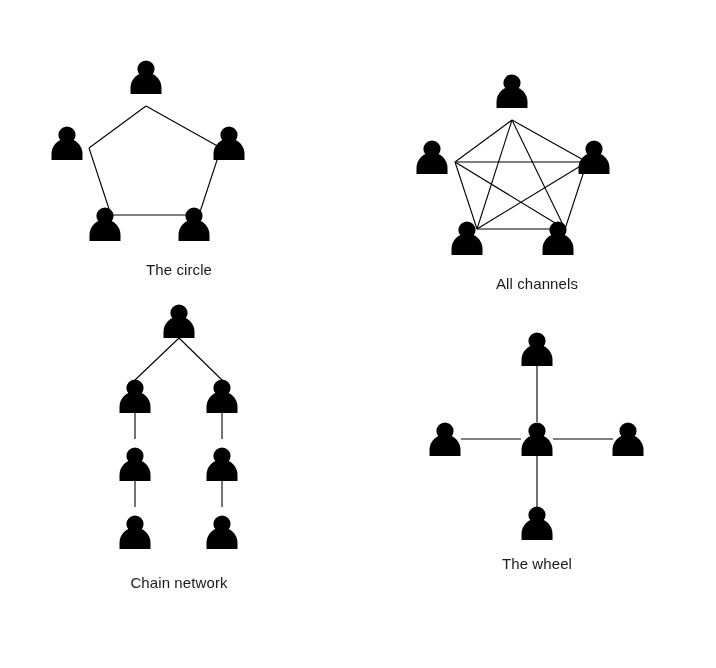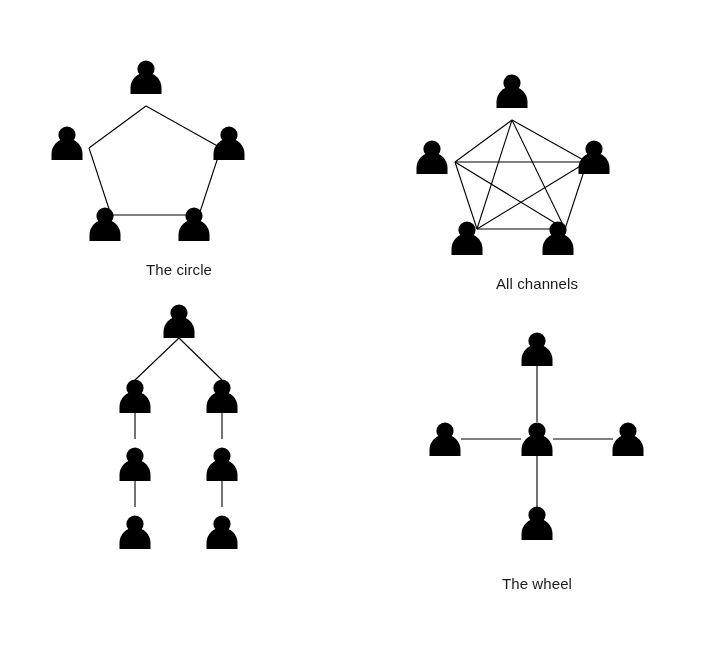--- a/index.html
+++ b/index.html
@@ -41,21 +41,21 @@
     text-align: center;
   }
   
   .panel-circle { padding-top: 44px; }
   .panel-circle .panel-caption { margin-top: 18px; }
   .panel-allchannels { padding-top: 58px; }
   .panel-allchannels .panel-caption { margin-top: 18px; }
   .panel-chain { padding-top: 2px; }
   .panel-chain .panel-caption { margin-top: 13px; }
   .panel-wheel { padding-top: 26px; }
-  .panel-wheel .panel-caption { margin-top: 20px; }
+  .panel-wheel .panel-caption { }
 
   svg { display: block; overflow: visible; }
   .edge {
     stroke: #000000;
     stroke-width: 1.1;
     fill: none;
     stroke-linecap: butt;
   }
   .person-fill { fill: #000000; }
 </style>
@@ -180,20 +180,21 @@
         <g transform="translate(94,230)">
           <circle cx="0" cy="-8" r="8.6"></circle>
           <path d="M -15.5 17 L -15.5 11 A 15.5 15.5 0 0 1 15.5 11 L 15.5 17 Z"></path>
         </g>
         <g transform="translate(181,230)">
           <circle cx="0" cy="-8" r="8.6"></circle>
           <path d="M -15.5 17 L -15.5 11 A 15.5 15.5 0 0 1 15.5 11 L 15.5 17 Z"></path>
         </g>
       </g>
     </svg>
+    <div class="panel-caption">Chain network</div>
   </div>
 
   <div class="panel panel-wheel">
     <svg class="panel-figure" width="276" height="230" viewBox="0 0 276 230">
       <g>
         <line class="edge" x1="138" y1="40" x2="138" y2="96"></line>
         <line class="edge" x1="138" y1="130" x2="138" y2="186"></line>
         <line class="edge" x1="62" y1="113" x2="122" y2="113"></line>
         <line class="edge" x1="154" y1="113" x2="214" y2="113"></line>
       </g>

